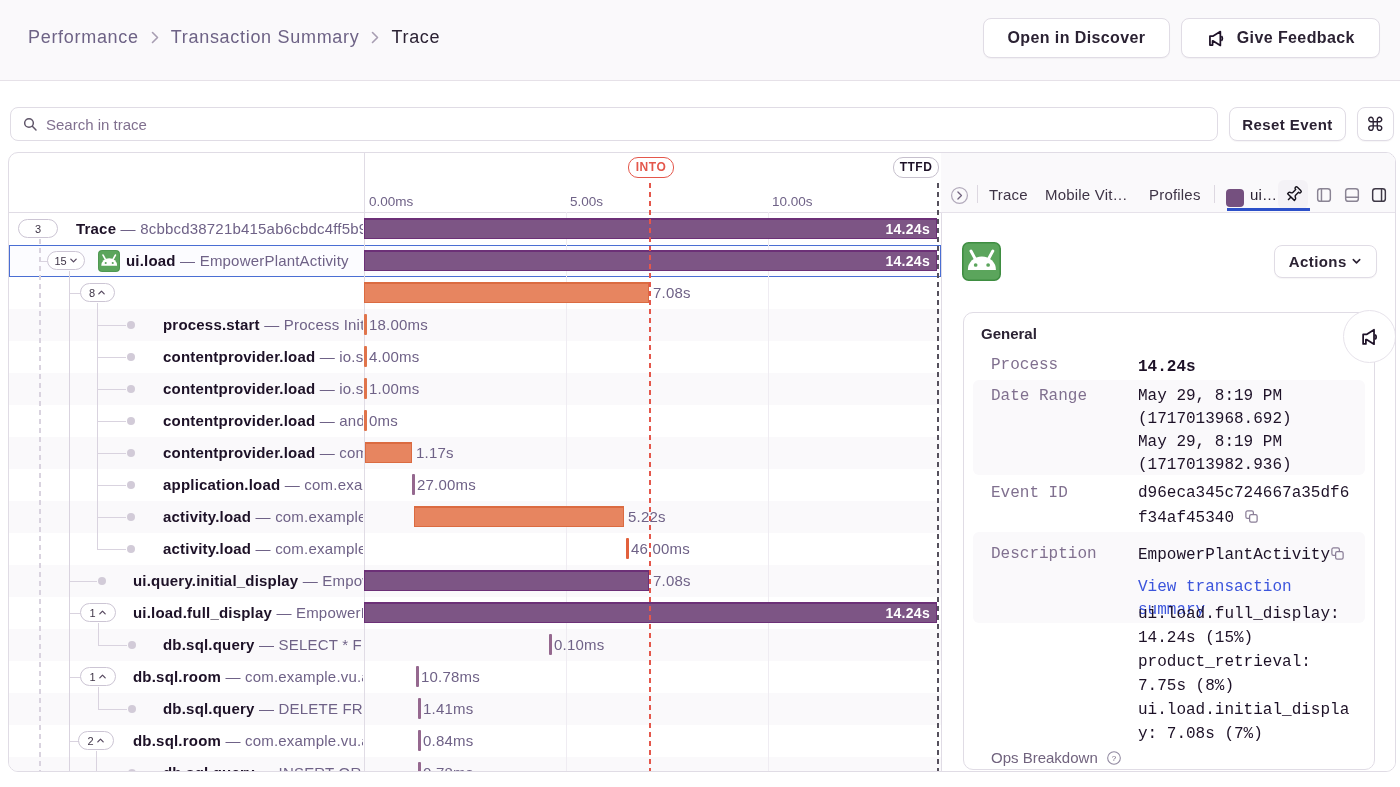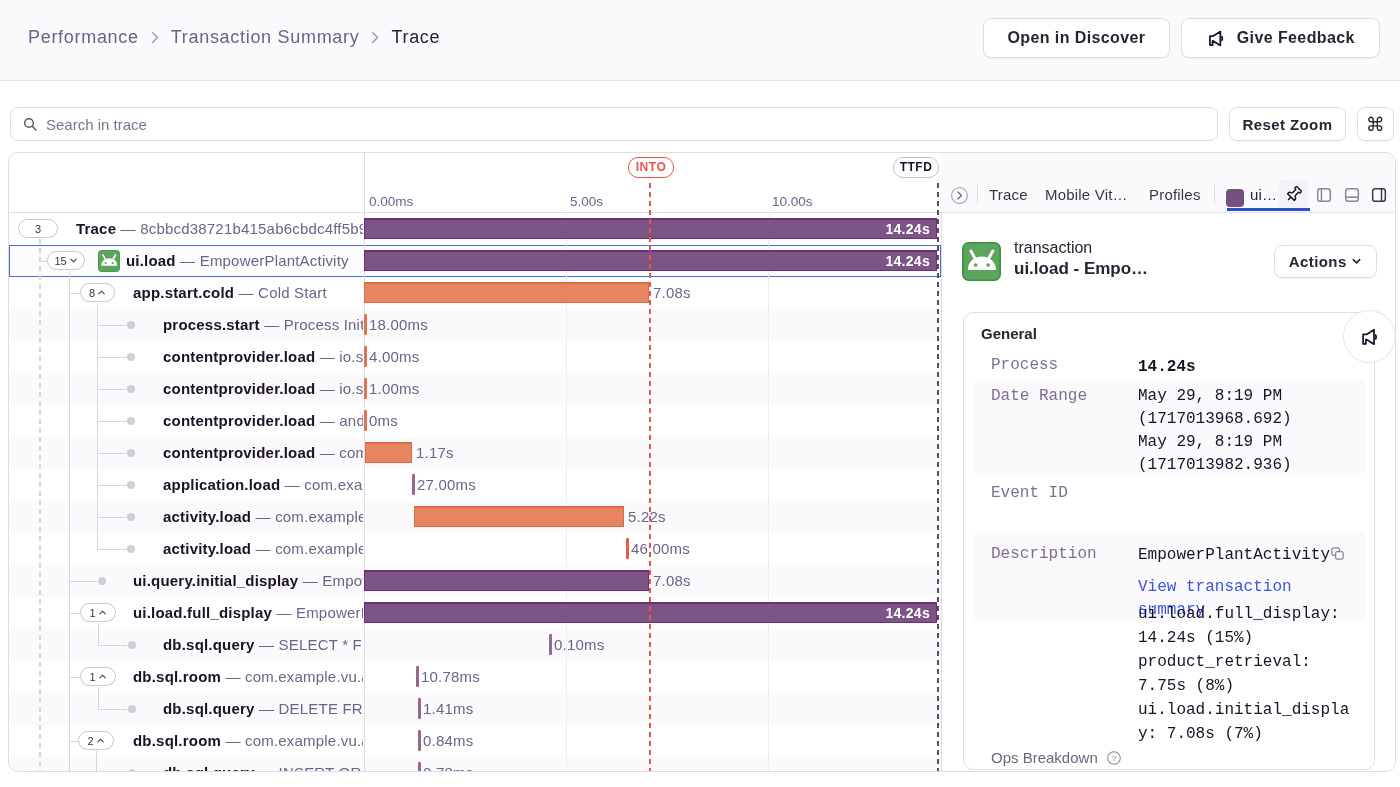--- a/index.html
+++ b/index.html
@@ -28,21 +28,21 @@
     </svg>&nbsp;&nbsp;Give Feedback</div>
 <div style="position:absolute;left:10px;top:107px;width:1208px;height:34px;border:1px solid #E0DCE5;border-radius:8px;box-sizing:border-box;background:#fff;display:flex;align-items:center;padding-left:11px">
     <span style="display:flex;margin-right:8px">
       <svg width="16" height="16" viewBox="0 0 24 24" fill="none" stroke="#5E5468" stroke-width="2.2" stroke-linecap="round">
         <circle cx="10.5" cy="10.5" r="6.5"></circle>
         <line x1="15.5" y1="15.5" x2="21" y2="21"></line>
       </svg>
     </span>
     <span style="font-size:15px;color:#80708F">Search in trace</span>
   </div>
-<div class="btn" style="left:1229px;top:107px;width:117px;height:34px;font-size:15px">Reset Zoom</div>
+<div class="btn" style="left:1229px;top:107px;width:117px;height:34px;font-size:15px">Reset Event</div>
 <div class="btn" style="left:1357px;top:107px;width:37px;height:34px;font-size:19px;font-weight:400">⌘</div>
 <div id="trace" style="position:absolute;left:8px;top:152px;width:1386px;height:618px;border:1px solid #E0DCE5;border-radius:10px;box-sizing:content-box;background:#fff;overflow:hidden">
 <div style="position:absolute;left:0;top:60px;width:932px;height:32px;background:#fff;box-sizing:border-box"></div>
 <div style="position:absolute;left:0;top:92px;width:932px;height:32px;background:#FCFCFF;border:1.5px solid #4A6ED3;box-sizing:border-box"></div>
 <div style="position:absolute;left:0;top:124px;width:932px;height:32px;background:#fff;box-sizing:border-box"></div>
 <div style="position:absolute;left:0;top:156px;width:932px;height:32px;background:#FAF9FB;box-sizing:border-box"></div>
 <div style="position:absolute;left:0;top:188px;width:932px;height:32px;background:#fff;box-sizing:border-box"></div>
 <div style="position:absolute;left:0;top:220px;width:932px;height:32px;background:#FAF9FB;box-sizing:border-box"></div>
 <div style="position:absolute;left:0;top:252px;width:932px;height:32px;background:#fff;box-sizing:border-box"></div>
 <div style="position:absolute;left:0;top:284px;width:932px;height:32px;background:#FAF9FB;box-sizing:border-box"></div>
@@ -99,21 +99,20 @@
         <line x1="13.2" y1="16.6" x2="9.2" y2="9.2" stroke="#fff" stroke-width="3" stroke-linecap="round"></line>
         <line x1="27.6" y1="16.6" x2="31.6" y2="9.2" stroke="#fff" stroke-width="3" stroke-linecap="round"></line>
         <circle cx="14" cy="23.6" r="1.9" fill="#5BA55C"></circle>
         <circle cx="26.8" cy="23.6" r="1.9" fill="#5BA55C"></circle>
       </svg></div>
 <div class="rowtxt" style="left:117px;top:92px;width:237px"><b>ui.load</b><span class="sep"> — </span><span class="dsc">EmpowerPlantActivity</span></div>
 <div style="position:absolute;left:355px;top:97px;width:573px;height:21px;background:#7D5585;border:1px solid #6C3077;border-top-width:2px;box-sizing:border-box;text-align:right"><span class="barlbl">14.24s</span></div>
 <div class="pill" style="left:71px;top:130px;width:35px">8<svg width="9" height="9" viewBox="0 0 10 10" style="margin-left:2px">
         <path d="M2 6.5l3-3 3 3" fill="none" stroke="#56485F" stroke-width="1.4" stroke-linecap="round" stroke-linejoin="round"></path>
       </svg></div>
-<div class="rowtxt" style="left:124px;top:124px;width:230px"><b>app.start.cold</b><span class="sep"> — </span><span class="dsc">Cold Start</span></div>
 <div style="position:absolute;left:355px;top:129px;width:285px;height:21px;background:#E78560;border:1px solid #DB6B41;border-top-width:2px;box-sizing:border-box;text-align:right"></div>
 <div class="dur" style="left:644px;top:124px">7.08s</div>
 <div style="position:absolute;left:118px;top:168px;width:8px;height:8px;border-radius:50%;background:#D2CBD8"></div>
 <div class="rowtxt" style="left:154px;top:156px;width:200px"><b>process.start</b><span class="sep"> — </span><span class="dsc">Process Initialization</span></div>
 <div style="position:absolute;left:355px;top:161px;width:2.5px;height:21px;background:#E0744B;border-radius:1px"></div>
 <div class="dur" style="left:360px;top:156px">18.00ms</div>
 <div style="position:absolute;left:118px;top:200px;width:8px;height:8px;border-radius:50%;background:#D2CBD8"></div>
 <div class="rowtxt" style="left:154px;top:188px;width:200px"><b>contentprovider.load</b><span class="sep"> — </span><span class="dsc">io.sentry.android.core.SentryPerformanceProvider.onCreate</span></div>
 <div style="position:absolute;left:355px;top:193px;width:2.5px;height:21px;background:#E0744B;border-radius:1px"></div>
 <div class="dur" style="left:360px;top:188px">4.00ms</div>
@@ -210,38 +209,41 @@
         <line x1="15.8" y1="3" x2="15.8" y2="21"></line>
       </svg></div>
 <div style="position:absolute;left:953px;top:89px"><svg width="39" height="39" viewBox="0 0 40 40">
         <rect x="0.8" y="0.8" width="38.4" height="38.4" rx="6" fill="#5BA55C" stroke="#3E8D41" stroke-width="1.6"></rect>
         <path d="M6 28.6a14.4 13.8 0 0 1 28.8 0z" fill="#fff"></path>
         <line x1="13.2" y1="16.6" x2="9.2" y2="9.2" stroke="#fff" stroke-width="3" stroke-linecap="round"></line>
         <line x1="27.6" y1="16.6" x2="31.6" y2="9.2" stroke="#fff" stroke-width="3" stroke-linecap="round"></line>
         <circle cx="14" cy="23.6" r="1.9" fill="#5BA55C"></circle>
         <circle cx="26.8" cy="23.6" r="1.9" fill="#5BA55C"></circle>
       </svg></div>
-<div style="position:absolute;left:1005px;top:84px;font-size:16px;color:#2B2233;line-height:21px">transaction<br><b style="font-size:17px">ui.load - Empo…</b></div>
 <div class="btn" style="left:1265px;top:92px;width:103px;height:33px;font-size:15px">Actions&nbsp;<svg width="11" height="11" viewBox="0 0 12 12">
         <path d="M2.5 4l3.5 3.5L9.5 4" fill="none" stroke="#2B2233" stroke-width="1.7" stroke-linecap="round" stroke-linejoin="round"></path>
       </svg></div>
 <div style="position:absolute;left:954px;top:159px;width:412px;height:458px;border:1px solid #E0DCE5;border-radius:10px;box-sizing:border-box;background:#fff"></div>
 <div style="position:absolute;left:972px;top:172px;font-size:15px;font-weight:700;color:#2B2233">General</div>
 <div style="position:absolute;left:1334px;top:157px;width:53px;height:53px;border-radius:50%;background:#fff;border:1px solid #E7E3EB;box-sizing:border-box;display:flex;align-items:center;justify-content:center">
       <svg width="22" height="22" viewBox="0 0 24 24" fill="none" stroke="#1D1127" stroke-width="1.9" stroke-linejoin="round">
         <path d="M4.5 9.2h3.7l8.2-5.1v15.8l-8.2-5.1h-.7v4.7H4.5z"></path>
         <path d="M17.6 9.4a3.6 3.6 0 0 1 0 5.2"></path>
       </svg>
     </div>
 <div class="klabel" style="left:982px;top:203px">Process</div>
 <div class="kval" style="left:1129px;top:202px;font-weight:700">14.24s</div>
 <div style="position:absolute;left:964px;top:227px;width:392px;height:95px;background:#FAF9FB;border-radius:6px"></div>
 <div class="klabel" style="left:982px;top:234px">Date Range</div>
 <div class="kval" style="left:1129px;top:232px;line-height:23px">May 29, 8:19 PM<br>(1717013968.692)<br>May 29, 8:19 PM<br>(1717013982.936)</div>
 <div class="klabel" style="left:982px;top:331px">Event ID</div>
+<div class="kval" style="left:1129px;top:328px;line-height:25px">d96eca345c724667a35df6<br>f34af45340&nbsp;<span style="vertical-align:-2px"><svg width="15" height="15" viewBox="0 0 24 24" fill="none" stroke="#8A7E97" stroke-width="2">
+          <rect x="9" y="9" width="12" height="12" rx="2.5"></rect>
+          <path d="M15 9V5.5A2.5 2.5 0 0 0 12.5 3H5.5A2.5 2.5 0 0 0 3 5.5v7A2.5 2.5 0 0 0 5.5 15H9"></path>
+        </svg></span></div>
 <div style="position:absolute;left:964px;top:379px;width:392px;height:91px;background:#FAF9FB;border-radius:6px"></div>
 <div class="klabel" style="left:982px;top:392px">Description</div>
 <div class="kval" style="left:1129px;top:390px">EmpowerPlantActivity<span style="vertical-align:-2px"><svg width="15" height="15" viewBox="0 0 24 24" fill="none" stroke="#8A7E97" stroke-width="2">
           <rect x="9" y="9" width="12" height="12" rx="2.5"></rect>
           <path d="M15 9V5.5A2.5 2.5 0 0 0 12.5 3H5.5A2.5 2.5 0 0 0 3 5.5v7A2.5 2.5 0 0 0 5.5 15H9"></path>
         </svg></span></div>
 <div class="kval" style="left:1129px;top:423px;line-height:23px;color:#3C55DC">View transaction<br>summary</div>
 <div class="kval" style="left:1129px;top:449px;line-height:24px">ui.load.full_display:<br>14.24s (15%)<br>product_retrieval:<br>7.75s (8%)<br>ui.load.initial_displa<br>y: 7.08s (7%)</div>
 <div style="position:absolute;left:982px;top:596px;font-size:15px;color:#71637E">Ops Breakdown&nbsp;&nbsp;<span style="vertical-align:-3px"><svg width="16" height="16" viewBox="0 0 24 24" fill="none">
           <circle cx="12" cy="12" r="9.5" stroke="#9189A0" stroke-width="1.6"></circle>

